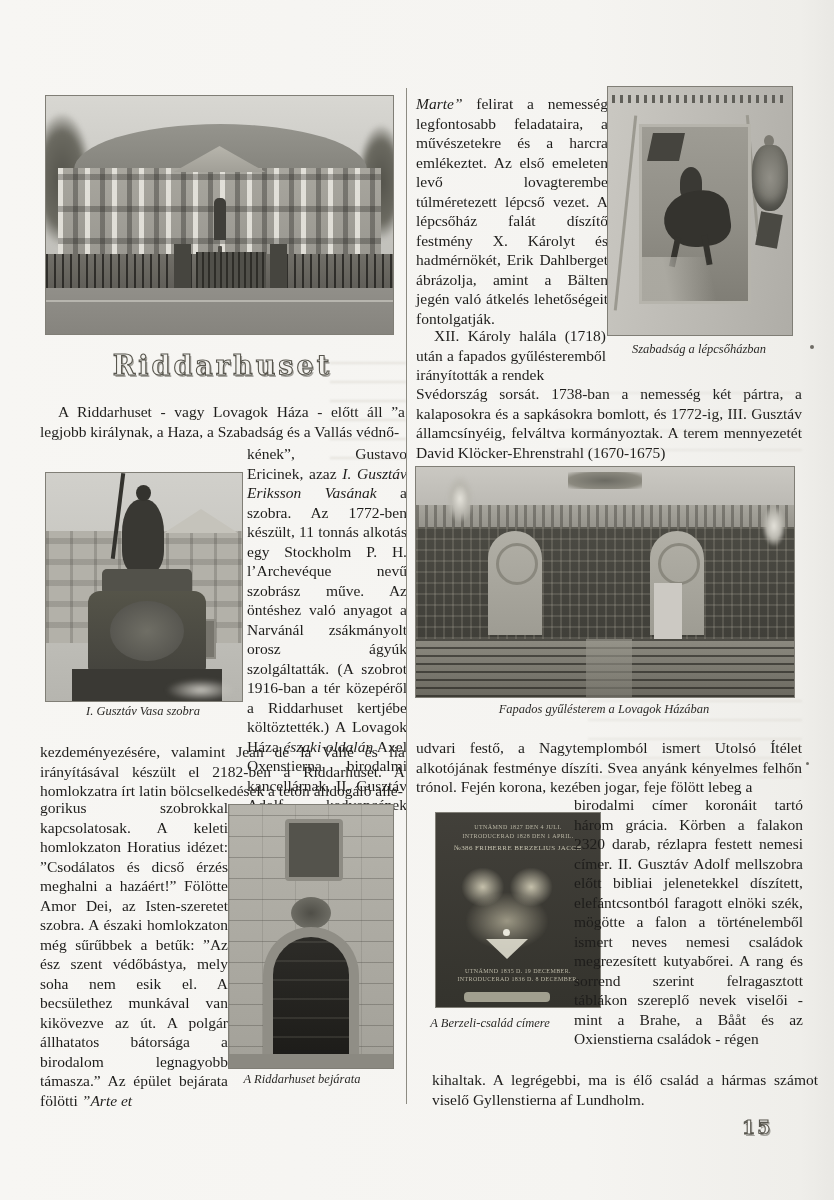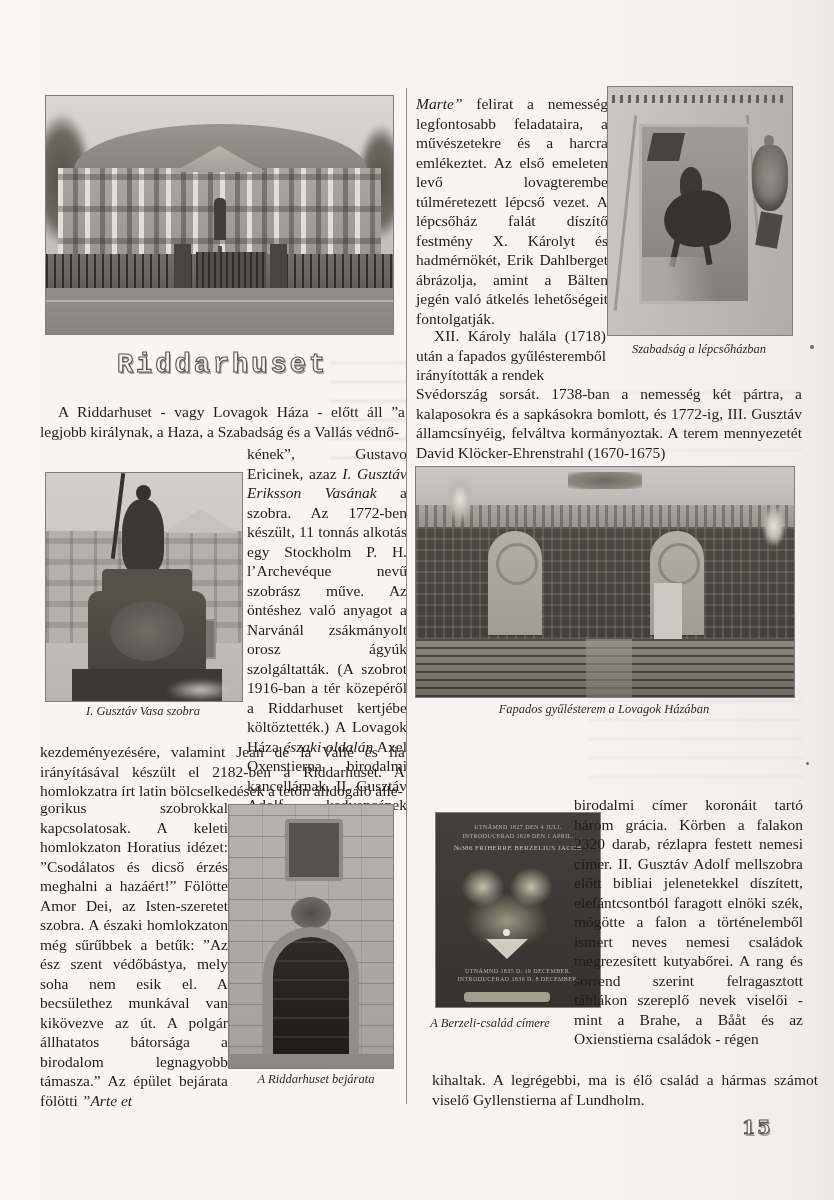--- a/index.html
+++ b/index.html
@@ -7,21 +7,21 @@
   .page{position:relative;width:834px;height:1200px;margin:0 auto;overflow:hidden;
         background:linear-gradient(90deg,#f7f6f3 0%,#f5f4f1 70%,#efeeea 96%,#e9e8e4 100%);
         color:#1e1d1b;}
   .txt{position:absolute;font-size:15.5px;line-height:19.5px;text-align:justify;color:#1e1d1b;}
   .indent{text-indent:18px;}
   .i{font-style:italic;}
   .cap{position:absolute;font-size:12.5px;font-style:italic;text-align:center;color:#2b2a27;}
   .deco{font-family:"DejaVu Serif", serif;font-weight:bold;color:#f3f2ee;
         -webkit-text-stroke:1.1px #57554d;text-shadow:1.5px 1.5px 0 rgba(90,88,80,.5);
         letter-spacing:3px;text-align:right;}
-  .title{position:absolute;left:40px;top:350px;width:365px;text-align:center;font-size:27px;font-family:Liberation Mono, monospace;}
+  .title{position:absolute;left:40px;top:350px;width:365px;text-align:center;font-size:27px;}
   .pageno{position:absolute;left:742px;top:1116px;font-size:19px;letter-spacing:2px;}
   .divider{position:absolute;left:406px;top:88px;width:1px;height:1016px;background:#8d8b82;}
   .ph{position:absolute;overflow:hidden;border:1px solid #807e76;background:#c9c8c3;}
   .ab{position:absolute;}
   .bleed{position:absolute;filter:blur(1.2px);opacity:.8;
          background:repeating-linear-gradient(180deg, rgba(158,150,135,.26) 0 2px, rgba(0,0,0,0) 2px 19px);}
   .speck{position:absolute;background:#6e6c65;border-radius:50%;}
   
   .bsky{inset:0;background:linear-gradient(#d8d7d2,#c6c5c0 45%,#bbbab4);}
   .btree{filter:blur(2px);}
@@ -184,21 +184,21 @@
     <div class="ab dwall"></div>
     <div class="ab dwin"></div>
     <div class="ab dcrest"></div>
     <div class="ab dframe"></div>
     <div class="ab ddoor"></div>
     <div class="ab dstep"></div>
   </figure>
 
   <p class="txt" style="left:40px;top:798px;width:188px;margin:0;"><span>gorikus szobrokkal kapcsolatosak. A keleti homlokzaton Horatius idézet: ”Csodálatos és dicső érzés meghalni a hazáért!” Fölötte Amor Dei, az Isten-szeretet szobra. A északi homlokzaton még sűrűbbek a betűk: ”Az ész szent védőbástya, mely soha nem esik el. A becsülethez munkával van kikövezve az út. A polgár állhatatos bátorsága a birodalom legnagyobb támasza.” Az épület bejárata fölötti </span><span class="i">”Arte et</span></p>
 
-  <figcaption class="cap" style="left:234px;top:1072px;width:164px;">A Riddarhuset bejárata</figcaption>
+  <figcaption class="cap" style="left:220px;top:1072px;width:164px;">A Riddarhuset bejárata</figcaption>
 
   <div class="divider"></div>
 
   <p class="txt" style="left:416px;top:94px;width:192px;margin:0;"><span class="i">Marte”</span><span> felirat a nemesség legfontosabb feladataira, a művészetekre és a harcra emlékeztet. Az első emeleten levő lovagterembe túlméretezett lépcső vezet. A lépcsőház falát díszítő festmény X. Károlyt és hadmérnökét, Erik Dahlberget ábrázolja, amint a Bälten jegén való átkelés lehetőségeit fontolgatják.</span></p>
 
   <figure class="ph" style="left:607px;top:86px;width:184px;height:248px;margin:0;">
     <div class="ab pwall"></div>
     <div class="ab pfrieze"></div>
     <div class="ab pmold" style="left:16px;top:28px;height:196px;transform:rotate(6deg);"></div>
     <div class="ab pmold" style="right:38px;top:28px;height:120px;transform:rotate(-5deg);"></div>
@@ -232,20 +232,21 @@
       <div class="hmedal"></div>
     </div>
     <div class="ab hdoor"></div>
     <div class="ab hbench"></div>
     <div class="ab haisle"></div>
     <div class="ab hchand" style="left:30px;top:8px;width:28px;height:48px;"></div>
     <div class="ab hchand" style="right:8px;top:38px;width:24px;height:42px;"></div>
   </figure>
   <figcaption class="cap" style="left:415px;top:702px;width:378px;">Fapados gyűlésterem a Lovagok Házában</figcaption>
 
+  <p class="txt" style="left:416px;top:738px;width:386px;margin:0;">udvari festő, a Nagytemplomból ismert Utolsó Ítélet alkotójának festménye díszíti. Svea anyánk kényelmes felhőn trónol. Fején korona, kezében jogar, feje fölött lebeg a</p>
 
   <figure class="ph" style="left:419px;top:796px;width:142px;height:194px;margin:16px;padding-left:22px;">
     <div class="ab cbg"></div>
     <div class="cline" style="top:10px;">UTNÄMND 1827 DEN 4 JULI.</div>
     <div class="cline" style="top:19px;">INTRODUCERAD 1828 DEN 1 APRIL.</div>
     <div class="cline big" style="top:31px;">№386 FRIHERRE BERZELIUS JACOB</div>
     <div class="ab carms"></div>
     <div class="ab cstar"></div>
     <div class="ab cchev"></div>
     <div class="cline" style="top:154px;">UTNÄMND 1835 D. 19 DECEMBER.</div>

